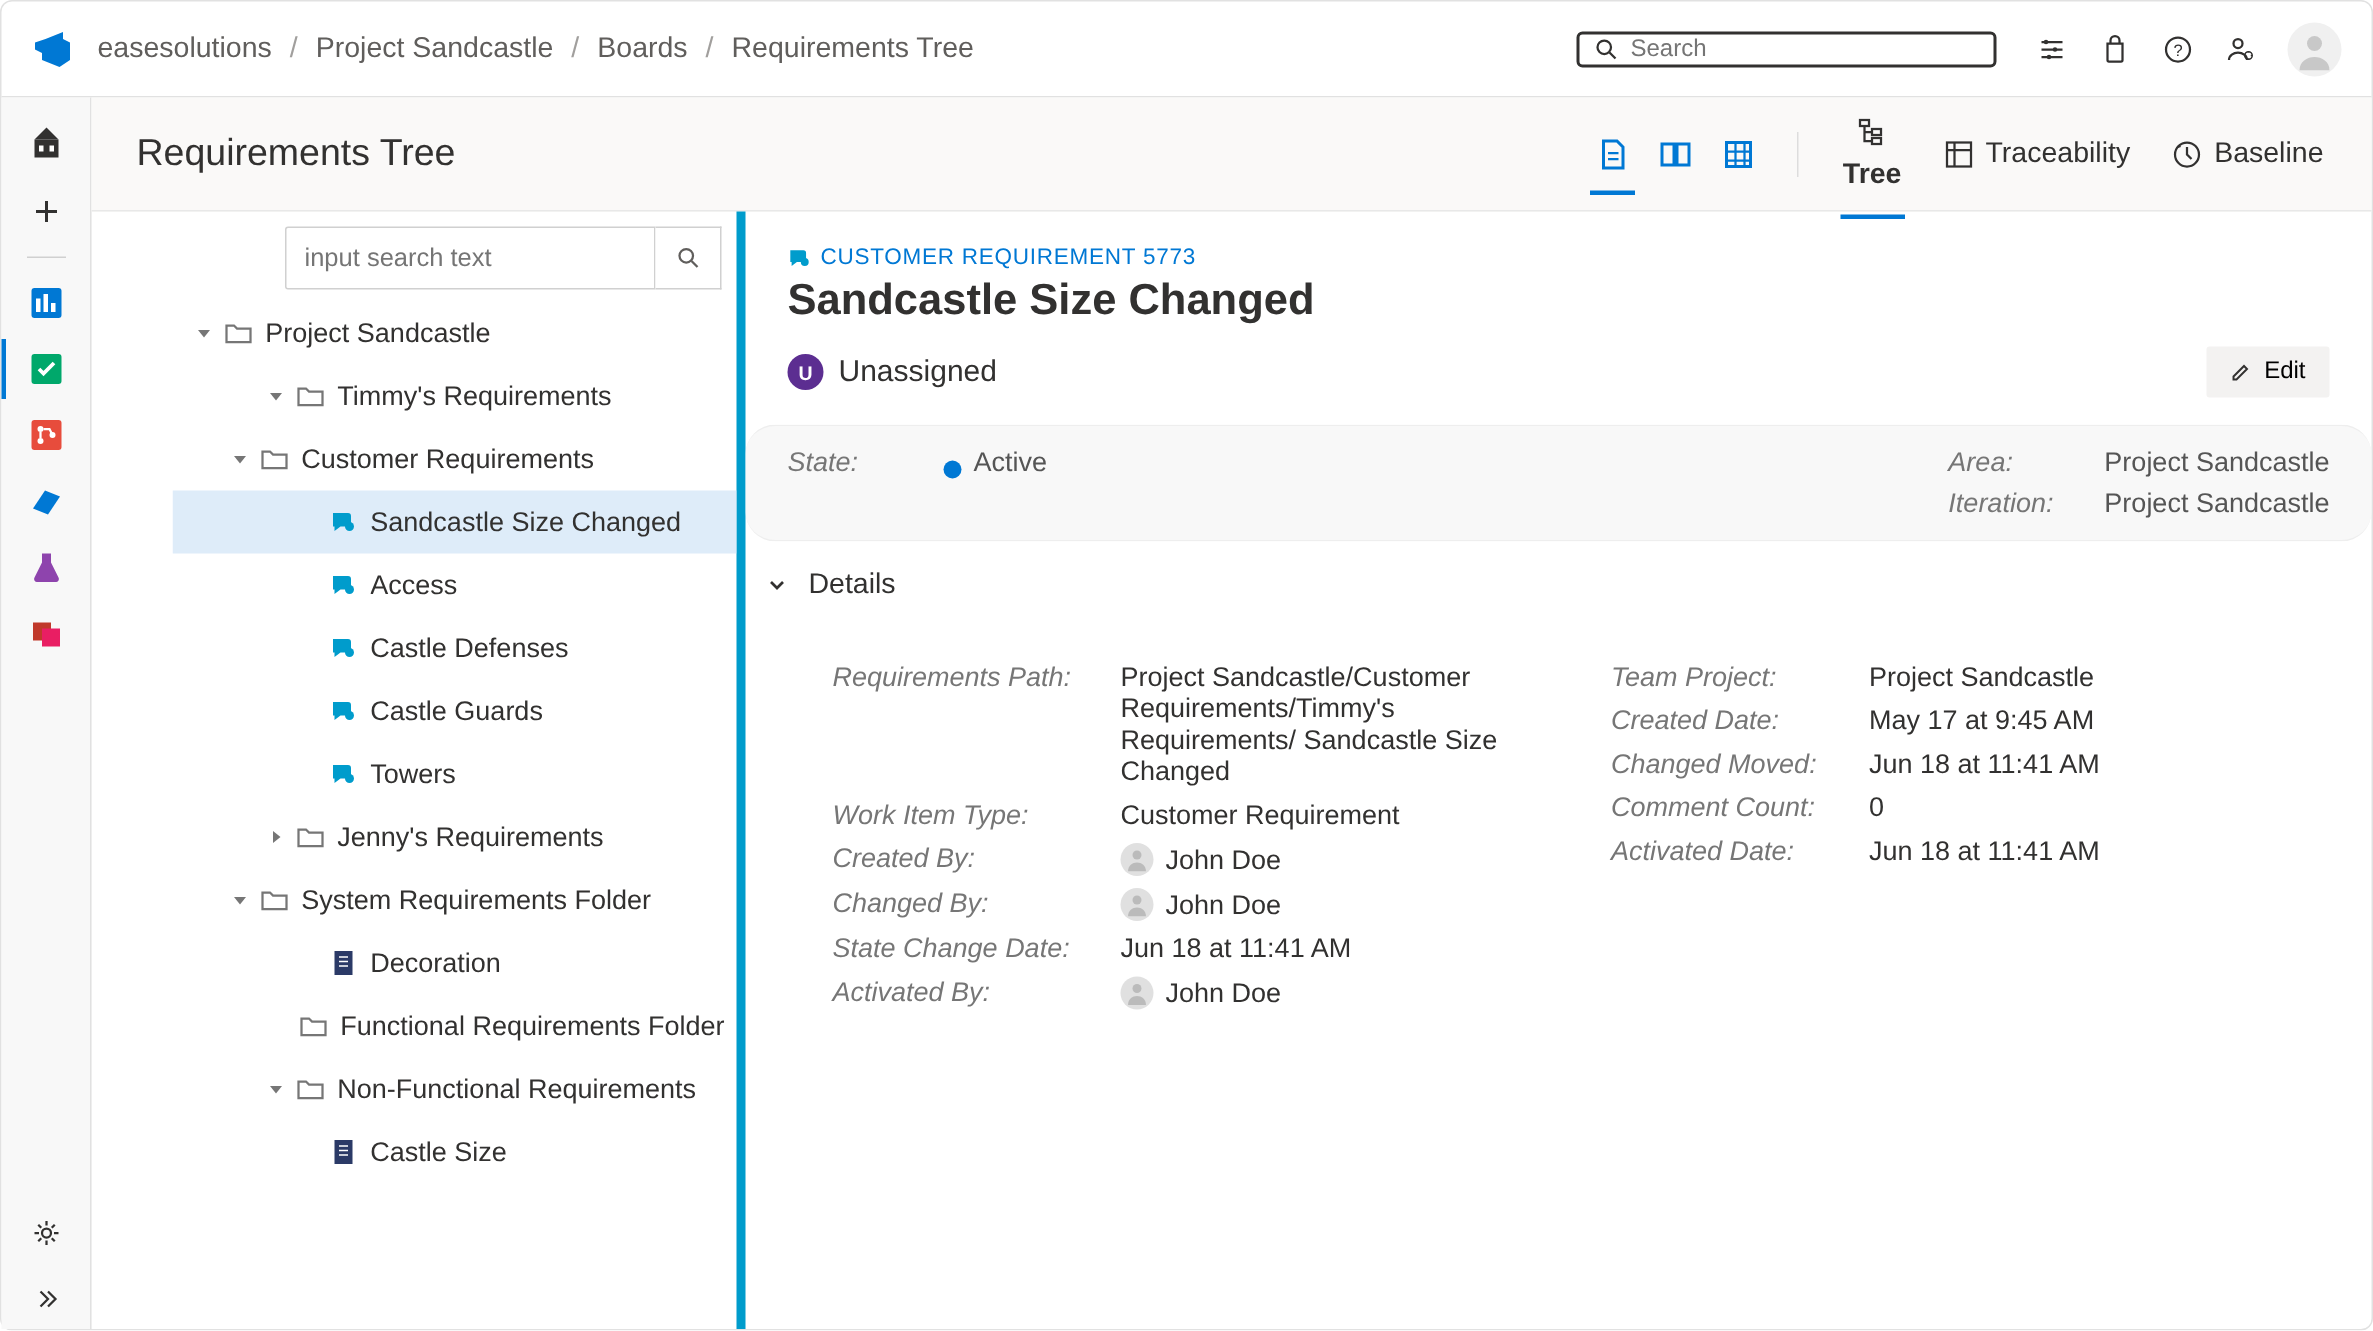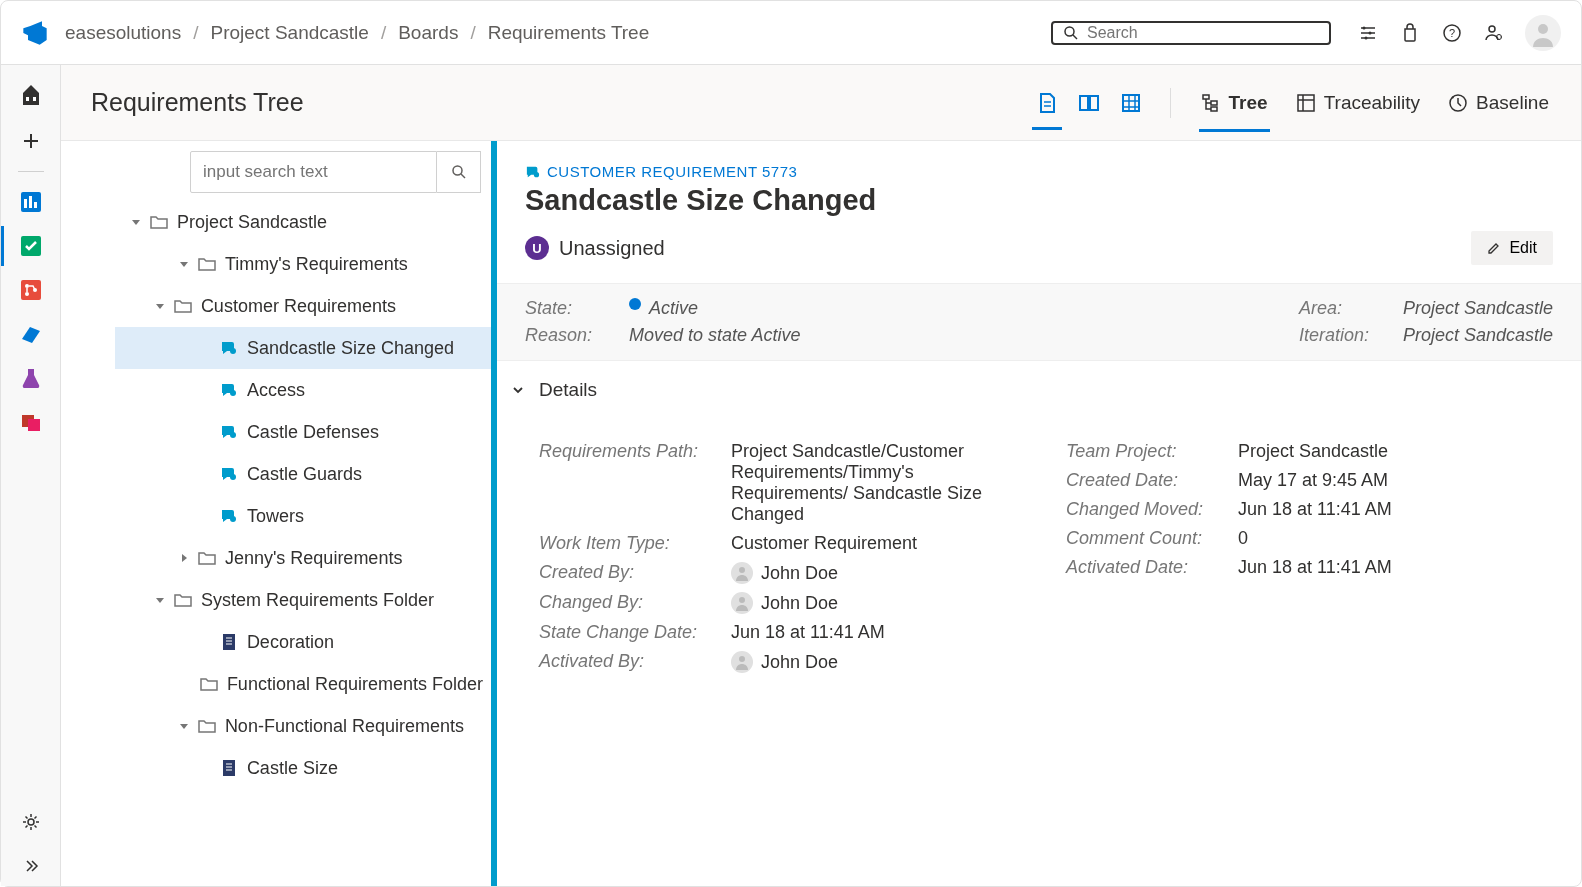--- a/index.html
+++ b/index.html
@@ -29,21 +29,21 @@
 .main { flex: 1; display: flex; flex-direction: column; min-width: 0; }
 .titlebar { display: flex; align-items: center; height: 76px; padding: 0 30px; border-bottom: 1px solid #e8e8e8; background: #faf9f8; }
 .page-title { font-size: 25px; font-weight: 400; flex: 1; }
 .view-icons { display: flex; align-items: center; gap: 20px; }
 .view-icon { width: 22px; height: 22px; cursor: pointer; display: flex; align-items: center; justify-content: center; }
 .view-icon.active { position: relative; }
 .view-icon.active::after { content: ""; position: absolute; left: -4px; right: -4px; bottom: -16px; height: 3px; background: #0078d4; }
 .vsep { width: 1px; height: 30px; background: #ddd; margin: 0 8px; }
 .view-tabs { display: flex; align-items: center; gap: 24px; }
 .view-tab { display: flex; align-items: center; gap: 8px; font-size: 19px; cursor: pointer; position: relative; padding: 0 2px; }
-.view-tab.active { font-weight: 600; }
+.view-tab.active { font-weight: 600; flex-direction: column; }
 .view-tab.active::after { content: ""; position: absolute; left: 0; right: 0; bottom: -18px; height: 3px; background: #0078d4; }
 
 .content { flex: 1; display: flex; min-height: 0; }
 
 
 .tree-panel { width: 430px; display: flex; flex-direction: column; min-height: 0; align-items: flex-end; }
 .tree-search-row { display: flex; padding: 10px 10px 8px 10px; gap: 0; }
 .tree-search { flex: 1; height: 42px; border: 1px solid #d0d0d0; border-radius: 2px 0 0 2px; padding: 0 12px; font-size: 17px; outline: none; }
 .tree-search-btn { width: 44px; height: 42px; border: 1px solid #d0d0d0; border-left: none; background: #fff; display: flex; align-items: center; justify-content: center; cursor: pointer; }
 .tree-scroll { flex: 1; overflow: auto; position: relative; }
@@ -59,31 +59,31 @@
 
 .detail-panel { flex: 1; border-left: 6px solid #009ccc; display: flex; flex-direction: column; min-width: 0; overflow: auto; }
 .detail-header { padding: 22px 28px 18px 28px; }
 .item-type { color: #0078d4; font-size: 15px; letter-spacing: 0.5px; display: flex; align-items: center; gap: 6px; }
 .item-title { font-size: 29px; font-weight: 600; margin-top: 4px; }
 .assign-row { display: flex; align-items: center; margin-top: 14px; gap: 10px; }
 .u-badge { width: 24px; height: 24px; border-radius: 50%; background: #5c2e91; color: #fff; display: flex; align-items: center; justify-content: center; font-size: 13px; font-weight: 600; }
 .unassigned { font-size: 20px; }
 .edit-btn { margin-left: auto; display: flex; align-items: center; gap: 8px; background: #f3f2f1; border: none; padding: 8px 16px; font-size: 16px; cursor: pointer; border-radius: 2px; }
 
-.status-bar { background: #f8f8f8; display: flex; padding: 14px 28px; gap: 60px; border-top: 1px solid #eee; border-bottom: 1px solid #eee; }
+.status-bar { background: #f8f8f8; display: flex; padding: 14px 28px; gap: 60px; border-top: 1px solid #eee; border-bottom: 1px solid #eee; border-radius: 20px; }
 .status-col { display: flex; flex-direction: column; gap: 6px; }
 .status-row { display: flex; gap: 24px; align-items: center; font-size: 18px; }
 .status-label { color: #767676; font-style: italic; min-width: 80px; }
-.status-val { font-style: italic; color: #555; display: flex; align-items: flex-start; gap: 8px; }
+.status-val { color: #555; display: flex; align-items: flex-end; gap: 8px; }
 .state-dot { width: 12px; height: 12px; border-radius: 50%; background: #0078d4; }
 
 .details-section { padding: 18px 14px; }
 .section-head { display: flex; align-items: center; gap: 14px; font-size: 19px; cursor: pointer; }
 
-.details-grid { display: flex; gap: 40px; padding: 22px 28px 0 42px; font-size: 18px; }
+.details-grid { display: flex; gap: 40px; padding: 22px 28px 0 58px; font-size: 18px; }
 .dcol { flex: 1; display: flex; flex-direction: column; gap: 8px; }
 .drow { display: flex; gap: 12px; }
 .dlabel { color: #767676; font-style: italic; width: 180px; flex-shrink: 0; }
 .dval { flex: 1; }
 .person { display: flex; align-items: center; gap: 8px; }
 .mini-avatar { width: 22px; height: 22px; border-radius: 50%; background: #e0e0e0; display: flex; align-items: center; justify-content: center; }
 
 svg { display: block; }
 </style>
 </head>
@@ -466,24 +466,20 @@
 
           <div class="status-bar">
             <div class="status-col">
               <div class="status-row">
                 <span class="status-label">State:</span>
                 <span class="status-val">
                     <span class="state-dot"></span>
                     <span>Active</span>
                   </span>
               </div>
-              <div class="status-row">
-                <span class="status-label">Reason:</span>
-                <span class="status-val">Moved to state Active</span>
-              </div>
             </div>
             <div class="status-col" style="margin-left:auto">
               <div class="status-row">
                 <span class="status-label">Area:</span>
                 <span class="status-val">Project Sandcastle</span>
               </div>
               <div class="status-row">
                 <span class="status-label">Iteration:</span>
                 <span class="status-val">Project Sandcastle</span>
               </div>

